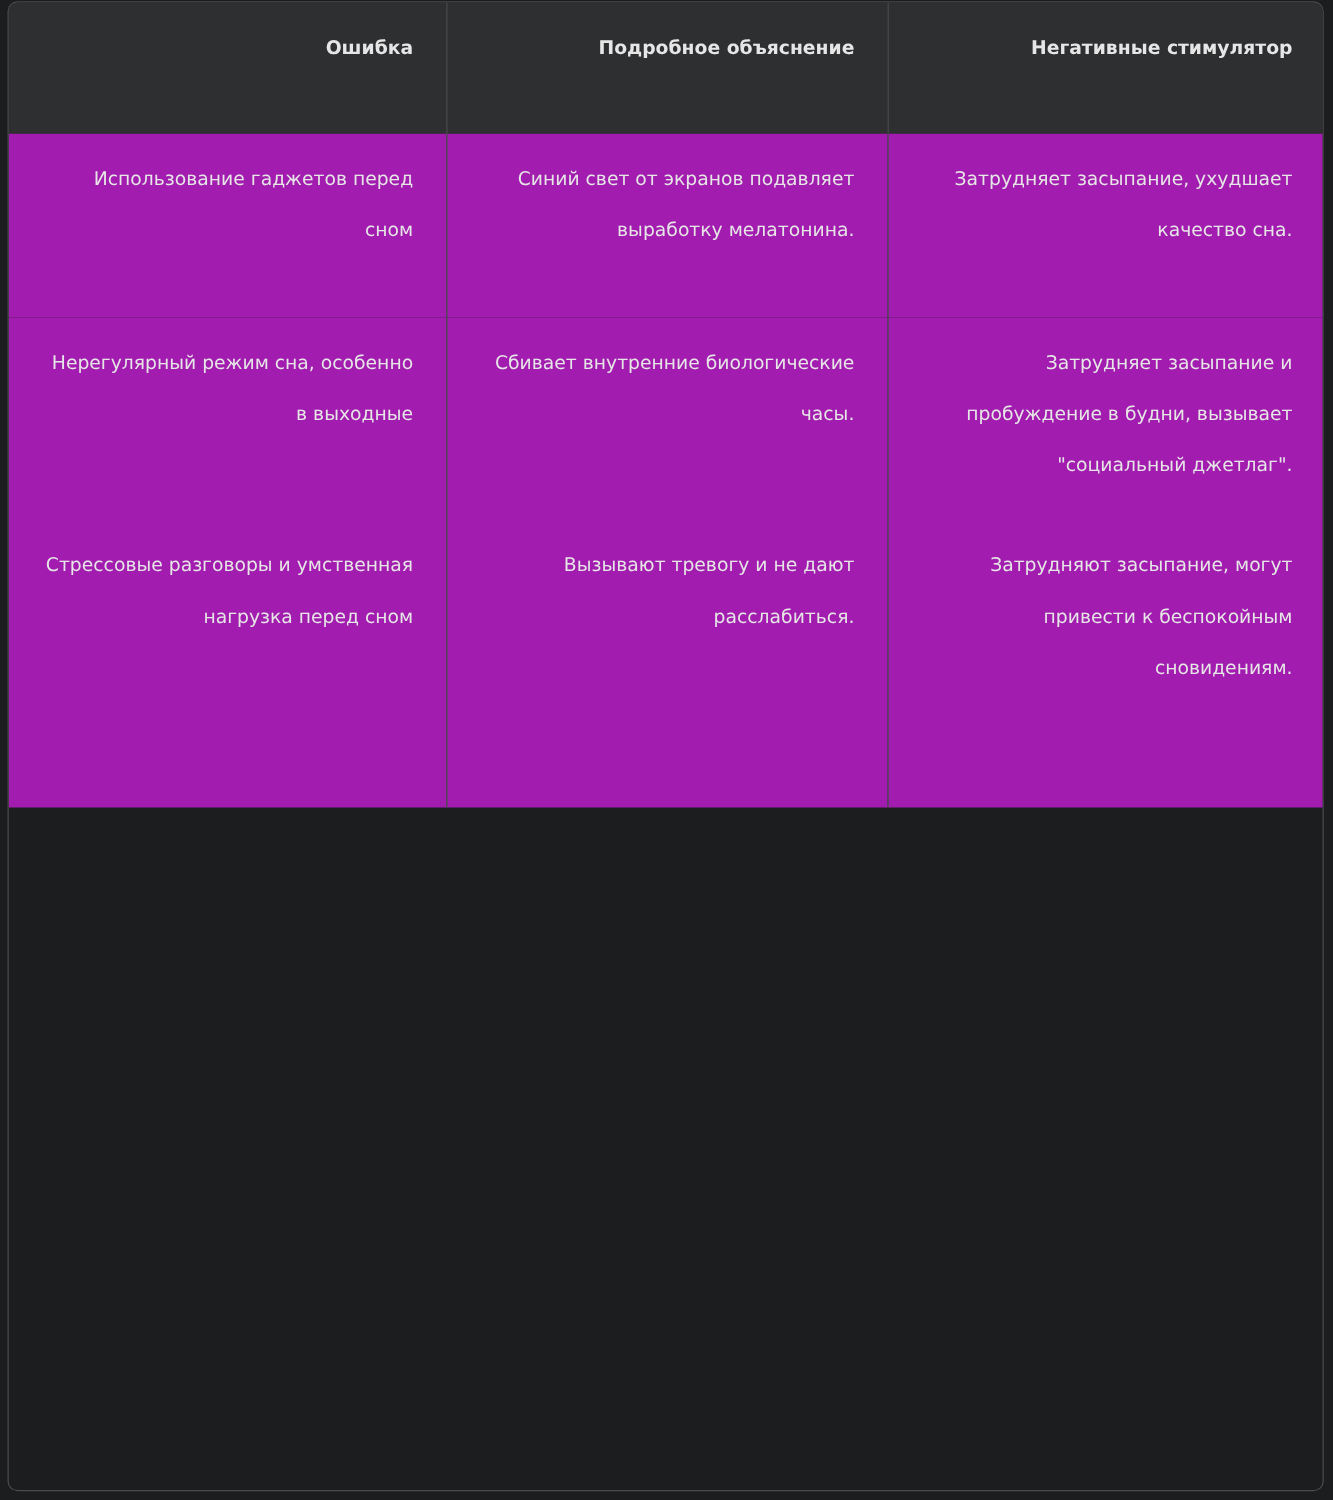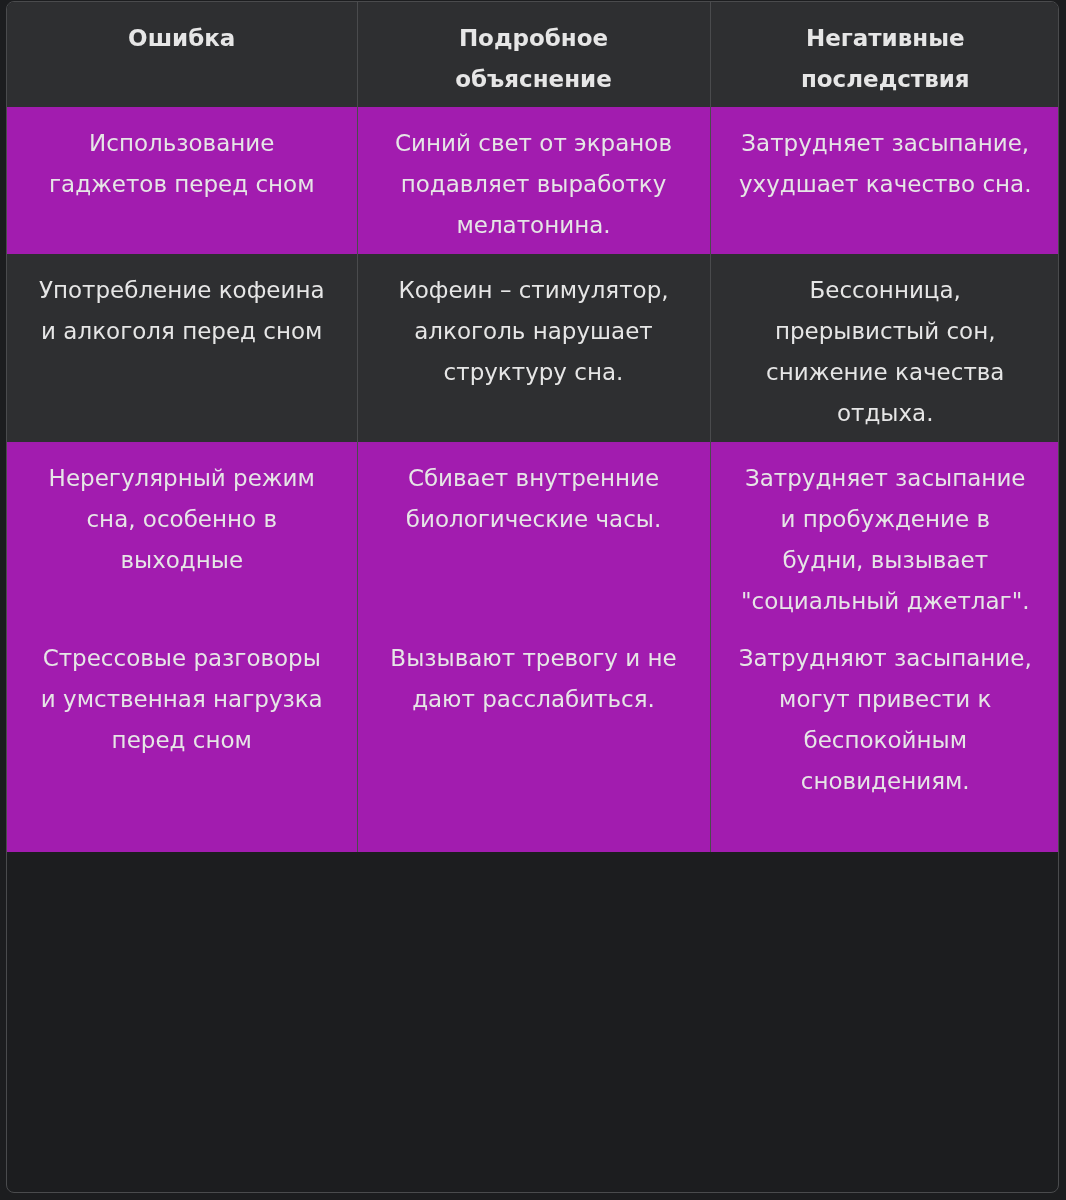--- a/index.html
+++ b/index.html
@@ -4,22 +4,22 @@
 <style>
   html, body { margin:0; padding:0; }
   body { width:1066px; height:1200px; background:#1c1d1f; overflow:hidden; font-family:"DejaVu Sans", sans-serif; }
   .table-wrap {
     position:absolute; left:6px; top:1px; width:1053px; height:1192px;
     border:1px solid #4a4b4d; border-radius:8px; overflow:hidden; box-sizing:border-box;
   }
   table { border-collapse:collapse; width:100%; table-layout:fixed; }
   col.c1 { width:350px; } col.c2 { width:353px; } col.c3 { width:350px; }
   th, td {
-    text-align:center; vertical-align:top; color:#e6e6e6;
-    font-size:23px; line-height:41px; padding:16px 26px 0 26px;
+    text-align:right; vertical-align:top; color:#e6e6e6;
+    font-size:15px; line-height:41px; padding:16px 26px 0 26px;
     border-left:1px solid #4a4b4d; box-sizing:border-box;
   }
   th:first-child, td:first-child { border-left:none; }
   th { font-weight:bold; background:#2e2f31; height:105px; }
   tr.odd td { background:#a21caf; }
   tr.even td { background:#2e2f31; }
 </style>
 </head>
 <body>
 
@@ -27,33 +27,28 @@
 <table>
   <colgroup>
         <col class="c1">
         <col class="c2">
         <col class="c3">
       </colgroup>
   <thead>
     <tr>
       <th>Ошибка</th>
       <th>Подробное объяснение</th>
-      <th>Негативные последствия</th>
+      <th>Негативные стимулятор</th>
     </tr>
   </thead>
   <tbody>
     <tr class="odd" style="height:147px">
       <td>Использование гаджетов перед сном</td>
       <td>Синий свет от экранов подавляет выработку мелатонина.</td>
       <td>Затрудняет засыпание, ухудшает качество сна.</td>
-    </tr>
-    <tr class="even" style="height:188px">
-      <td>Употребление кофеина и алкоголя перед сном</td>
-      <td>Кофеин – стимулятор, алкоголь нарушает структуру сна.</td>
-      <td>Бессонница, прерывистый сон, снижение качества отдыха.</td>
     </tr>
     <tr class="odd" style="height:162px">
       <td>Нерегулярный режим сна, особенно в выходные</td>
       <td>Сбивает внутренние биологические часы.</td>
       <td>Затрудняет засыпание и пробуждение в будни, вызывает "социальный джетлаг".</td>
     </tr>
     <tr class="odd" style="height:230px">
       <td>Стрессовые разговоры и умственная нагрузка перед сном</td>
       <td>Вызывают тревогу и не дают расслабиться.</td>
       <td>Затрудняют засыпание, могут привести к беспокойным сновидениям.</td>

